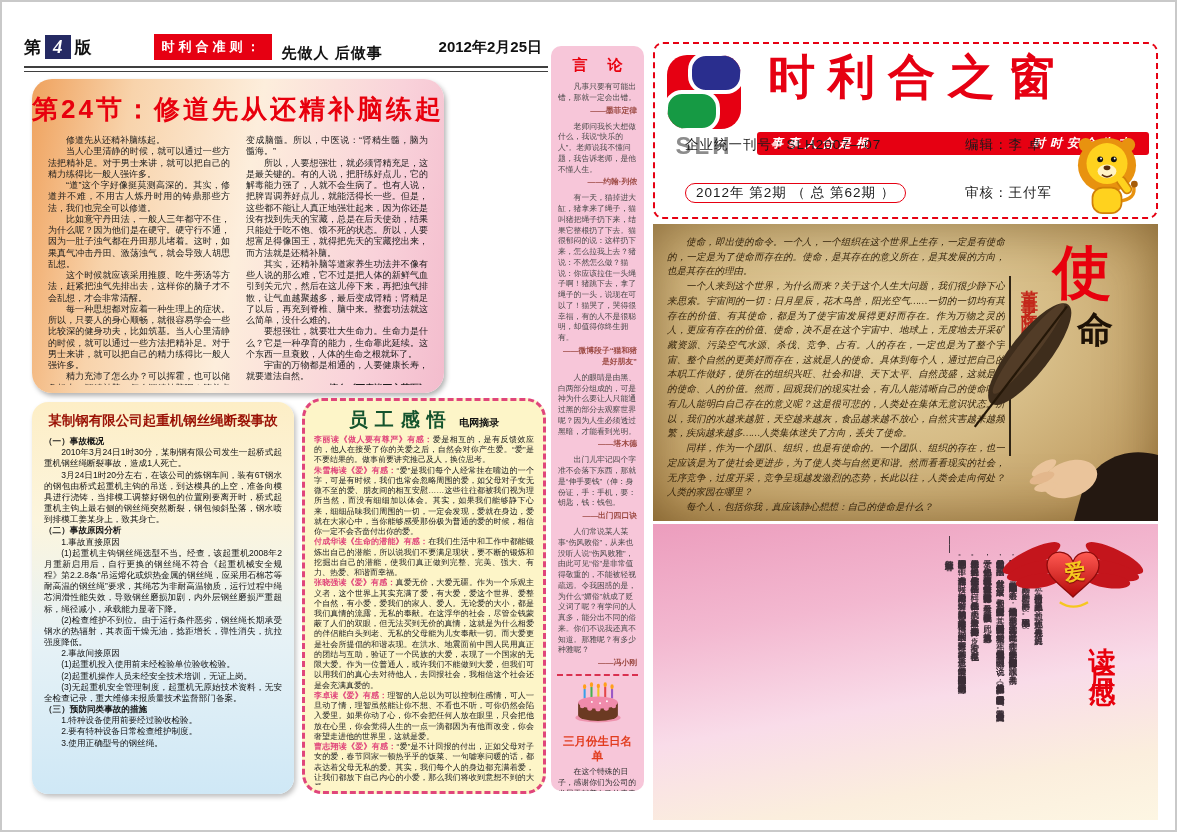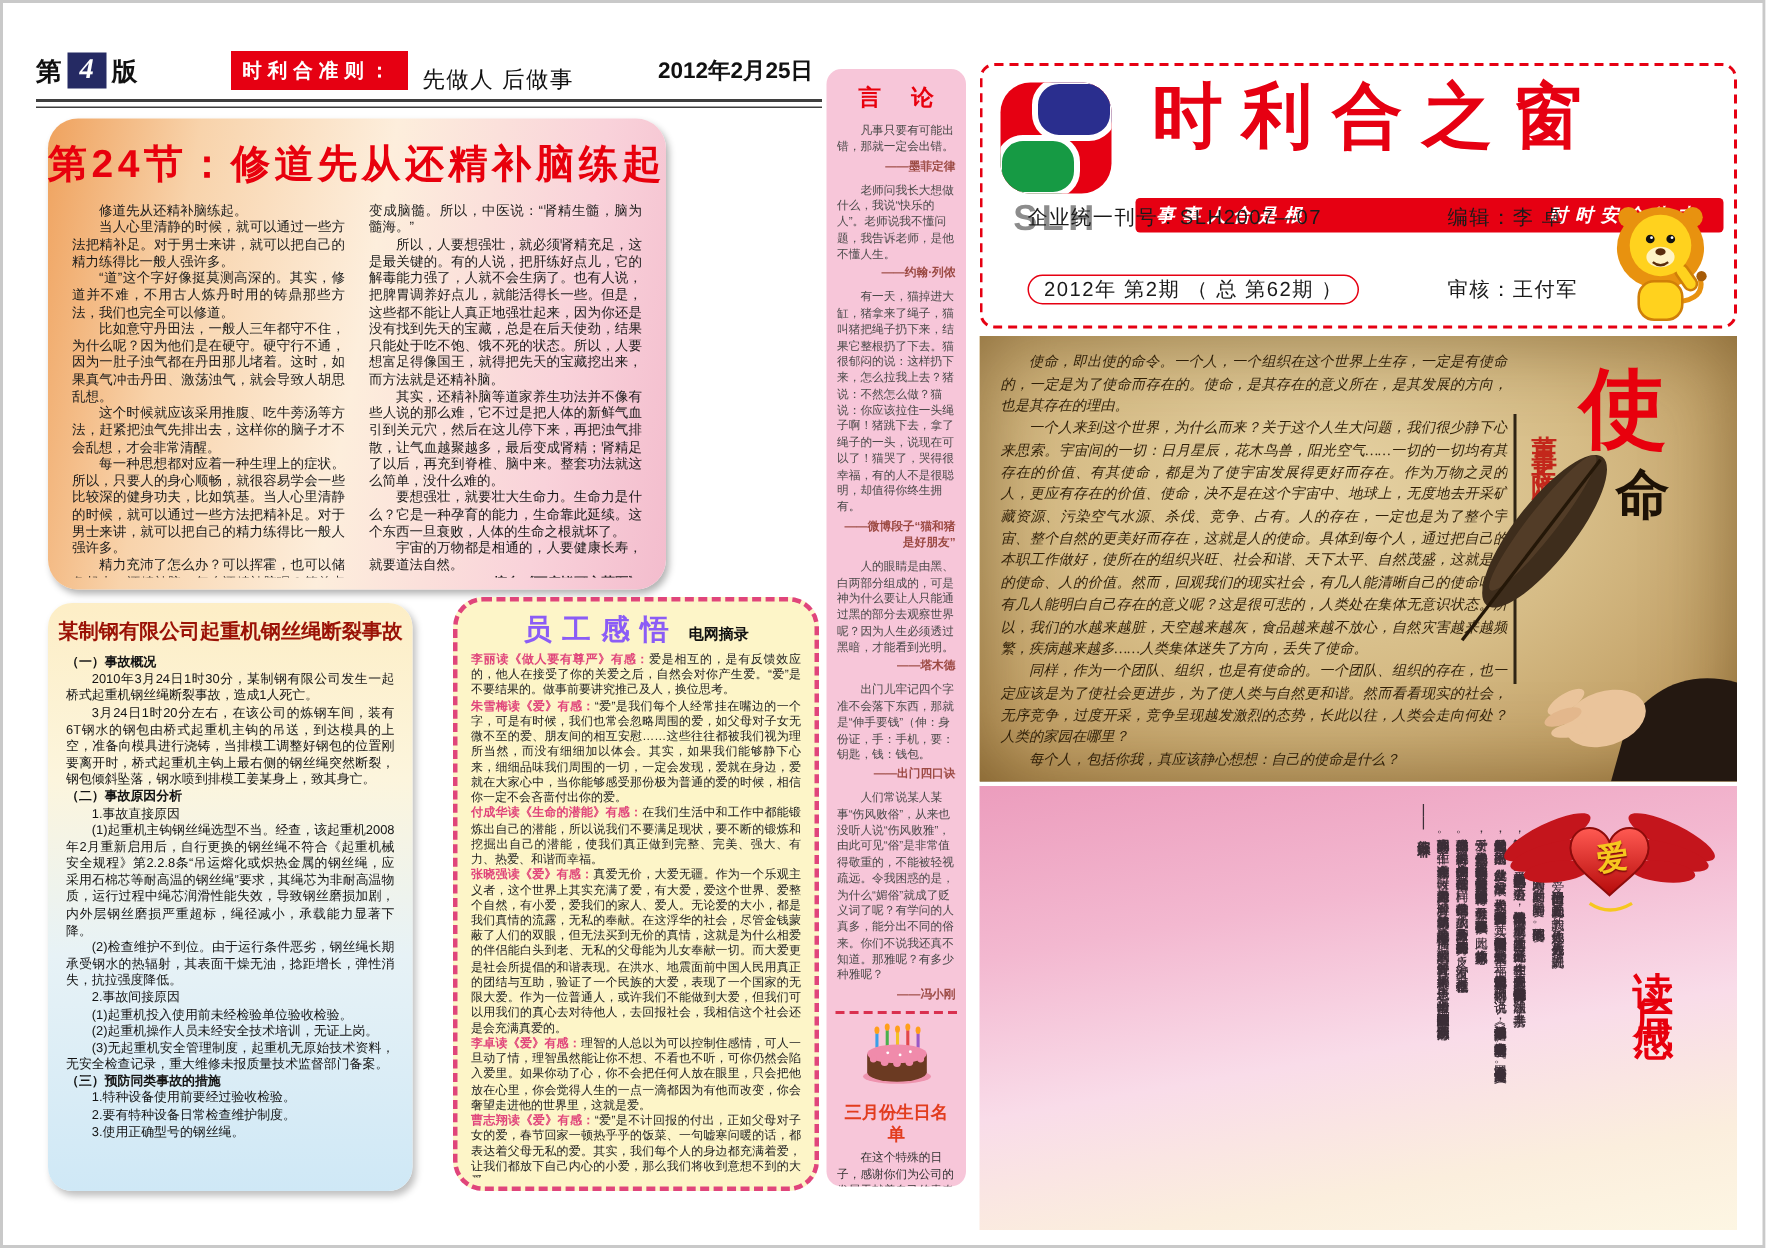--- a/index.html
+++ b/index.html
@@ -8,52 +8,52 @@
             border:2px solid #c9c9c9; overflow:hidden; }
 
   
   .lp-header { position:absolute; left:22px; top:28px; width:524px; height:34px;
                display:flex; align-items:center; }
   .ph-di { font-size:17px; font-weight:bold; color:#111; }
   .ph-num { display:inline-block; background:#252a63; color:#fff; font-family:"Liberation Serif",serif;
             font-style:italic; font-weight:bold; font-size:19px; padding:1px 8px; margin:0 4px; }
   .ph-principle { background:#e60012; color:#fff; font-weight:bold; font-size:13px;
                   letter-spacing:4px; padding:4px 8px; margin-left:62px; }
-  .ph-ptext { font-size:15px; font-weight:normal; color:#111; margin-left:10px; letter-spacing:1px;margin-top:12px; }
+  .ph-ptext { font-size:15px; font-weight:bold; color:#111; margin-left:10px; letter-spacing:1px;margin-top:12px; }
   .ph-date { font-size:15px; font-weight:bold; color:#111; margin-left:auto; margin-right:6px; }
   .lp-rule { position:absolute; left:22px; top:64px; width:524px; height:6px;
              border-top:2.5px solid #3f3f3f; border-bottom:1.5px solid #3f3f3f; }
 
   
   .main-article { position:absolute; left:30px; top:77px; width:412px; height:314px;
     border-radius:20px; overflow:hidden; box-shadow:2px 3px 5px rgba(0,0,0,.3);
     background:linear-gradient(100deg,#efa25e 0%,#f8d3ab 22%,#fdeedc 50%,#f9d2da 80%,#f3bccd 100%); }
   .ma-title { text-align:center; margin-top:13px; font-size:26px; font-weight:bold;
               color:#e8000d; letter-spacing:3px; }
   .ma-body { position:absolute; left:16px; right:16px; top:56px; bottom:8px;
              column-count:2; column-gap:16px; font-size:9px; line-height:1.25;
              color:#1a1a1a; text-align:justify; overflow:hidden; }
   .ma-body p, .ac-body p, .se-body p { margin:0; }
   .ind { text-indent:2em; }
   .src { text-align:right; font-weight:bold; }
 
   
-  .accident { position:absolute; left:30px; top:400px; width:243px; height:392px;
+  .accident { position:absolute; left:30px; top:400px; width:262px; height:392px;
     border-radius:16px; overflow:hidden; box-shadow:2px 3px 5px rgba(0,0,0,.25);
     background:linear-gradient(180deg,#fdeec6 0%,#fcf5dd 30%,#e7f2f6 60%,#cfe8f6 100%); }
   .ac-title { text-align:center; margin-top:10px; font-size:13.5px; font-weight:bold; color:#9b1206; }
   .ac-body { position:absolute; left:12px; right:12px; top:34px; bottom:6px; font-size:8.6px;
              line-height:1.3; color:#141414; text-align:justify; overflow:hidden; }
   .ac-body .h { font-weight:bold; }
 
   
   .sentiments { position:absolute; left:300px; top:396px; width:244px; height:396px;
     background:#fdf5c8; border:3px dashed #e0457b; border-radius:20px; overflow:hidden; }
   .se-head { text-align:center; margin-top:6px; }
-  .se-title { color:#8b5cf6; font-size:19px; font-weight:bold; letter-spacing:7px; }
+  .se-title { color:#14532d; font-size:19px; font-weight:bold; letter-spacing:7px; }
   .se-sub { color:#111; font-size:10px; font-weight:bold; margin-left:2px; }
   .se-body { position:absolute; left:9px; right:9px; top:34px; bottom:6px; font-size:8px;
              line-height:1.28; color:#222; text-align:justify; overflow:hidden; }
   .se-name { color:#e0457b; font-weight:bold; }
 
   
   .opinions { position:absolute; left:549px; top:44px; width:93px; height:745px;
     background:#f7c6d9; border-radius:10px; padding:8px 7px; overflow:hidden; }
   .op-title { text-align:center; color:#e8000d; font-size:15px; font-weight:bold;
               letter-spacing:8px; margin:2px 0 7px; text-indent:8px; }

